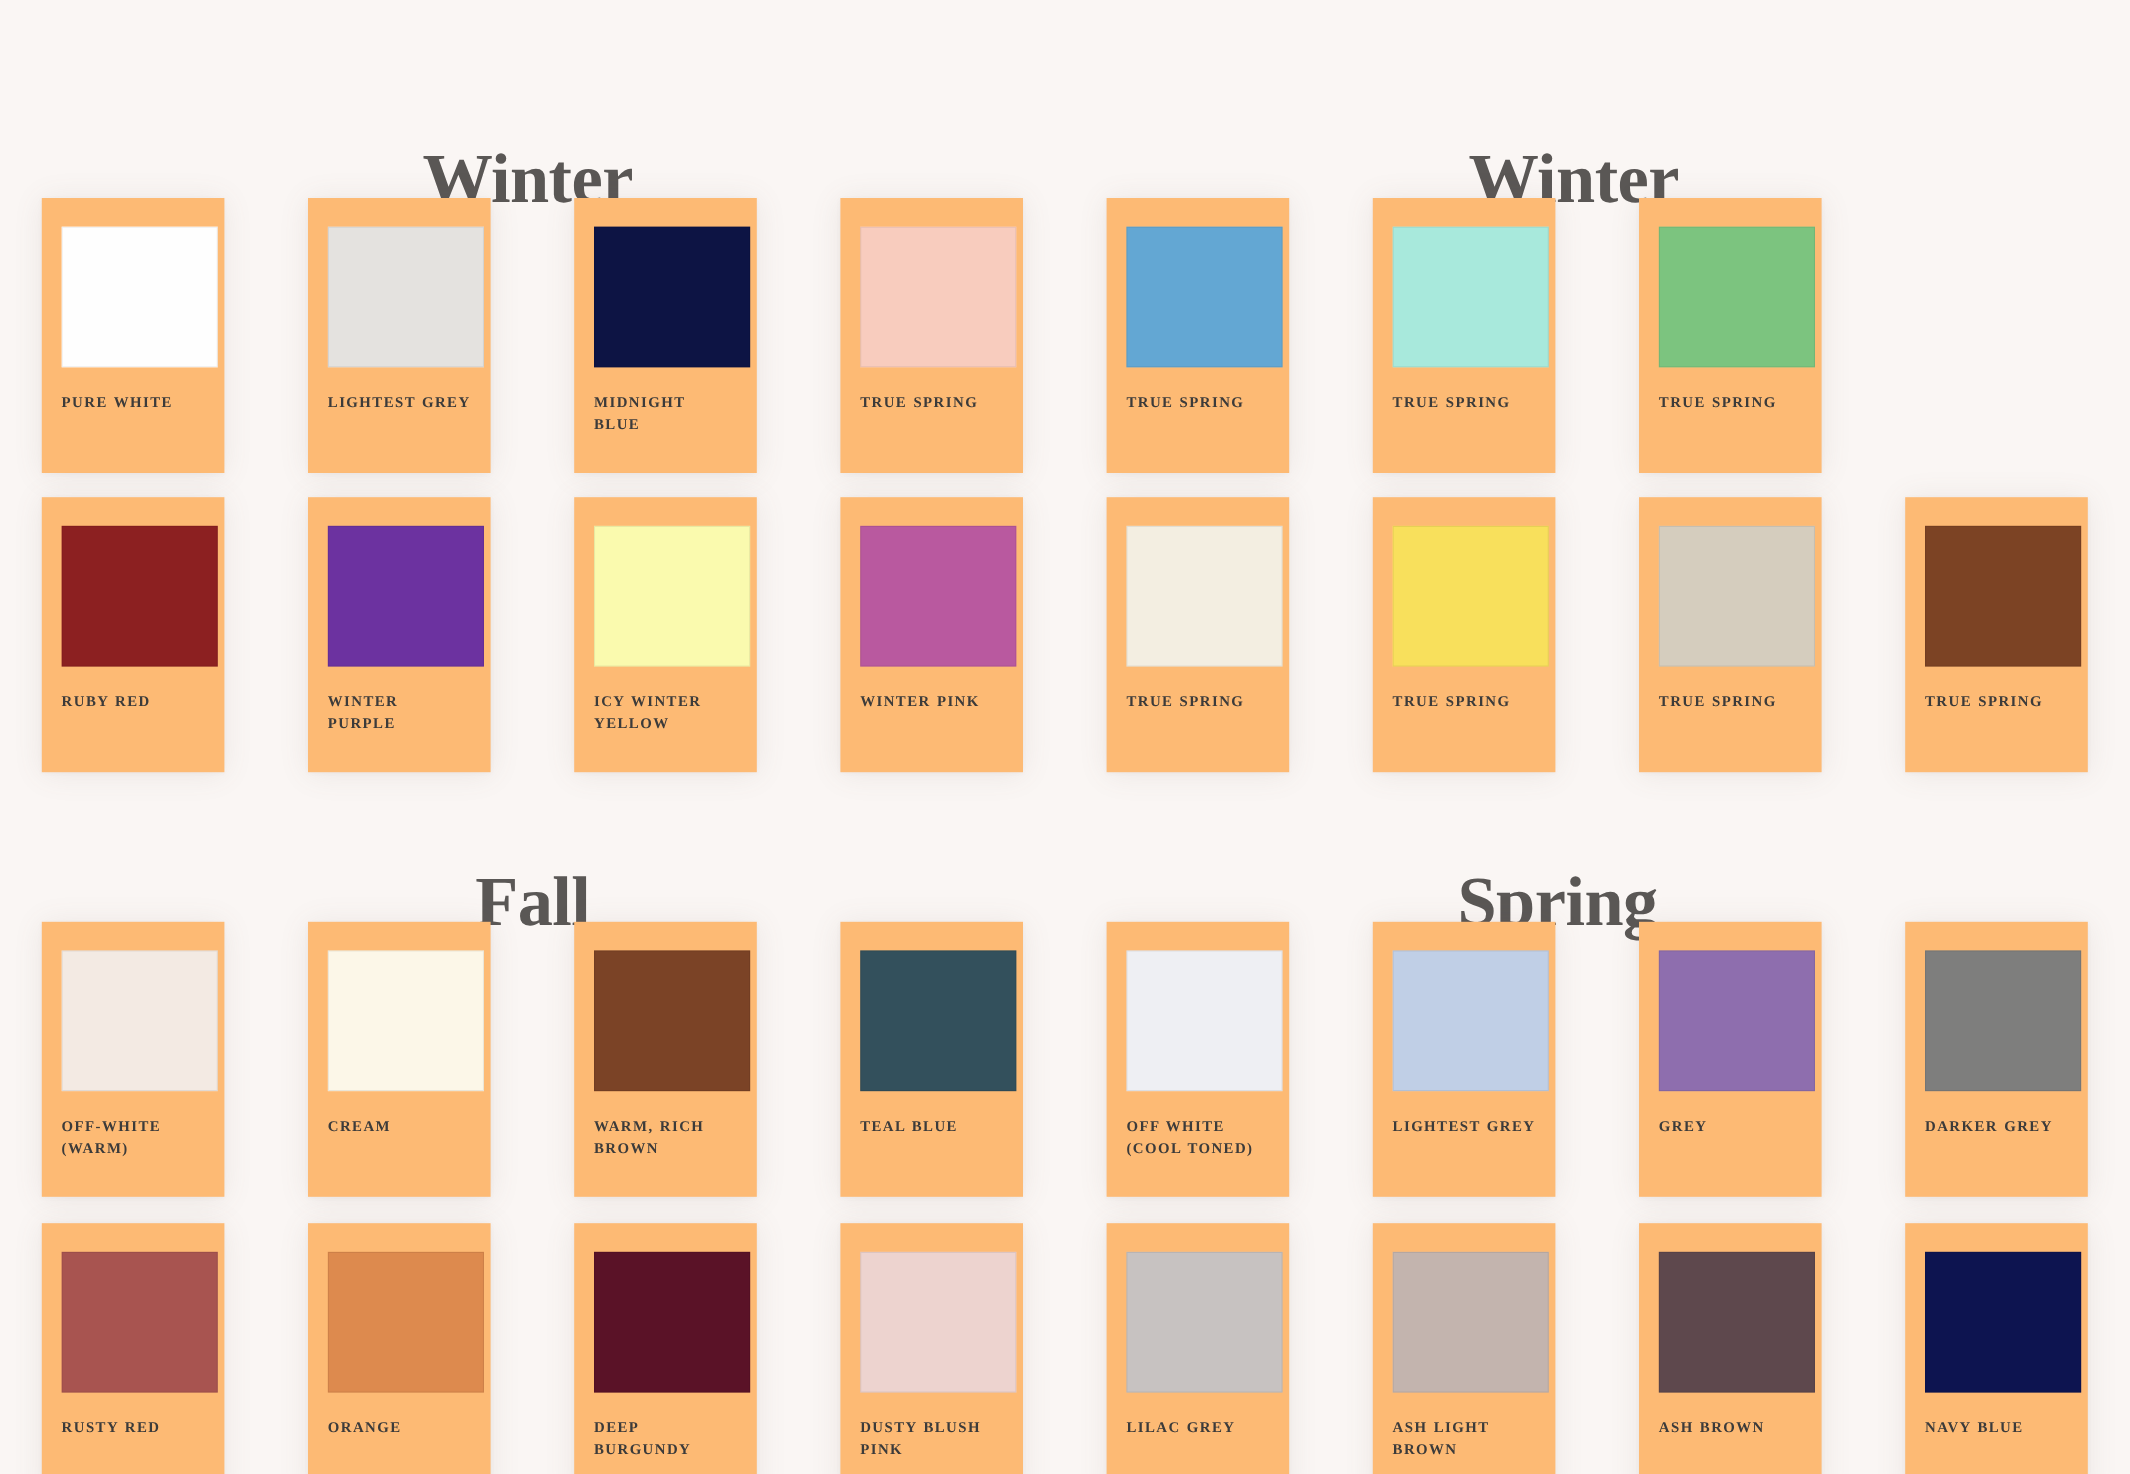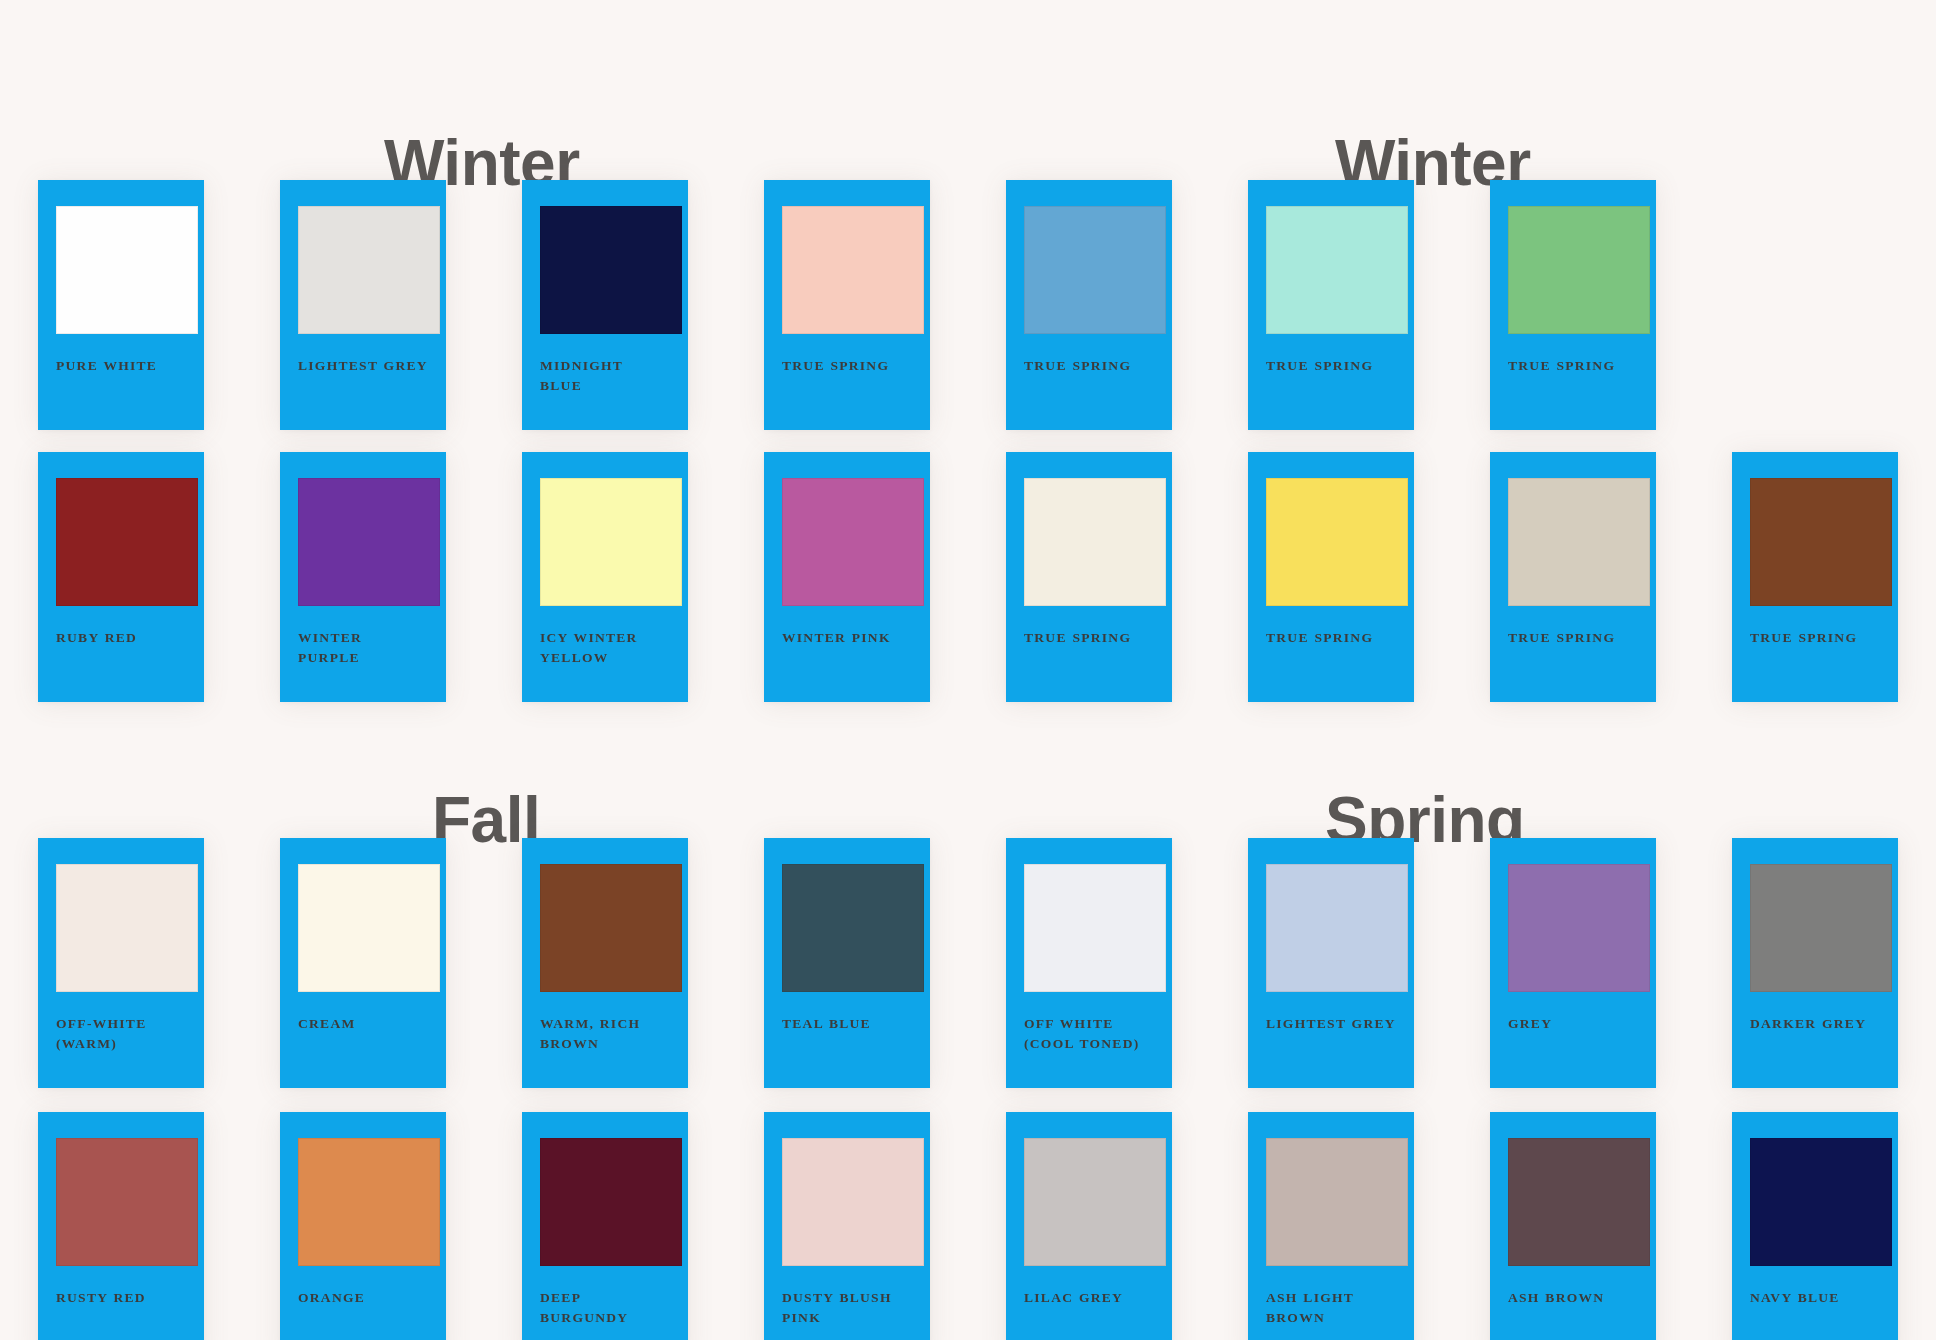--- a/index.html
+++ b/index.html
@@ -18,21 +18,21 @@
 
   .board {
     position: relative;
     width: 1936px;
     height: 1340px;
   }
 
   
   .season-title {
     position: absolute;
-    font-family: Liberation Sans, sans-serif;
+    font-family: Liberation Serif, serif;
     font-weight: 700;
     font-size: 64px;
     letter-spacing: -0.5px;
     color: #5A5755;
     line-height: 1;
     white-space: nowrap;
   }
   .title-winter { left: 384px;  top: 78px; }
   .title-spring { left: 1335px; top: 78px; }
   .title-fall   { left: 432px;  top: 735px; }
@@ -55,21 +55,21 @@
   .cell {
     position: relative;
     height: 250px;
     display: flex;
     justify-content: center;
   }
 
   .card {
     position: relative;
     width: 166px;
-    background: #0ea5e9;
+    background: #fdba74;
     box-shadow: 0 2px 26px rgba(120, 100, 95, 0.11),
                 0 1px 4px rgba(120, 100, 95, 0.06);
     padding: 26px 18px 22px 18px;
     box-sizing: border-box;
     display: flex;
     flex-direction: column;
     align-items: flex-start;
   }
 
   .swatch {

